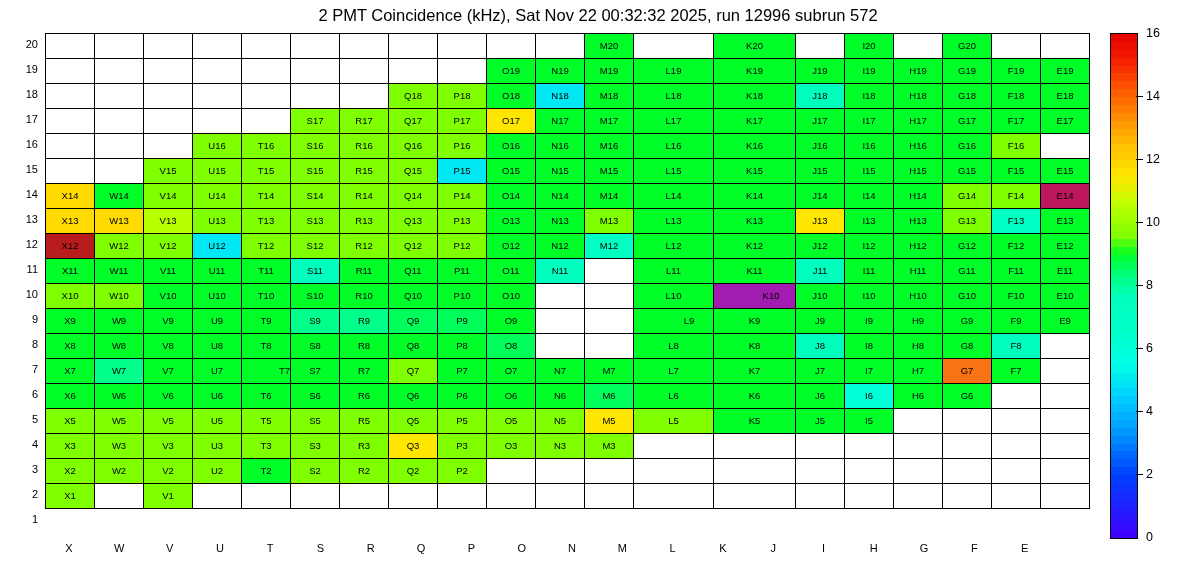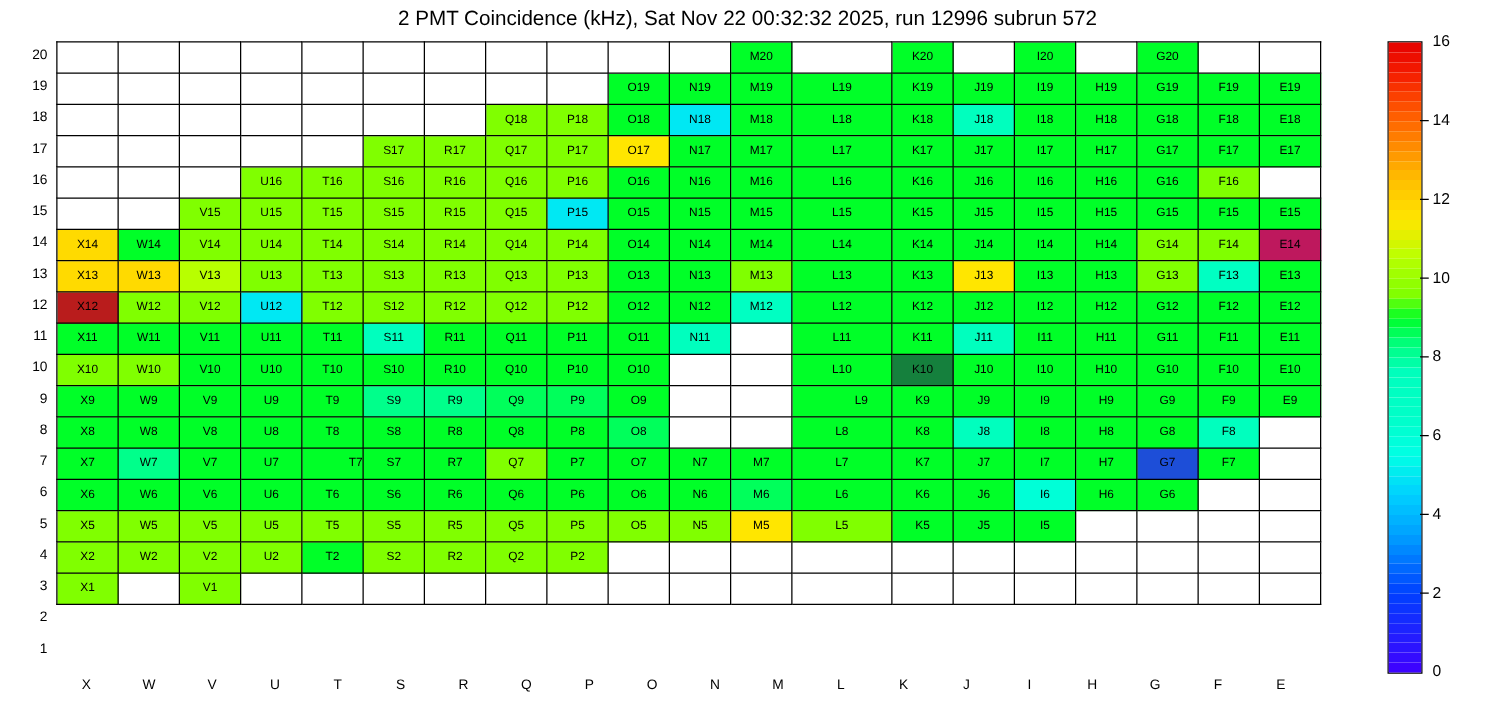--- a/index.html
+++ b/index.html
@@ -257,21 +257,21 @@
             <td style="background: rgb(0, 255, 40);">U10</td>
             <td style="background: rgb(0, 255, 40);">T10</td>
             <td style="background: rgb(0, 255, 40);">S10</td>
             <td style="background: rgb(0, 255, 40);">R10</td>
             <td style="background: rgb(0, 255, 40);">Q10</td>
             <td style="background: rgb(0, 255, 40);">P10</td>
             <td style="background: rgb(0, 255, 40);">O10</td>
             <td class="empty"></td>
             <td class="empty"></td>
             <td style="background: rgb(0, 255, 40);">L10</td>
-            <td style="background: #15803d;">K10</td>
+            <td style="background: #a21caf; padding-left: 33px;">K10</td>
             <td style="background: rgb(0, 255, 40);">J10</td>
             <td style="background: rgb(0, 255, 40);">I10</td>
             <td style="background: rgb(0, 255, 40);">H10</td>
             <td style="background: rgb(0, 255, 40);">G10</td>
             <td style="background: rgb(0, 255, 40);">F10</td>
             <td style="background: rgb(0, 255, 40);">E10</td>
           </tr>
           <tr>
             <td style="background: rgb(0, 255, 40);">X9</td>
             <td style="background: rgb(0, 255, 40);">W9</td>
@@ -327,21 +327,21 @@
             <td style="background: rgb(128, 255, 0);">Q7</td>
             <td style="background: rgb(0, 255, 40);">P7</td>
             <td style="background: rgb(0, 255, 40);">O7</td>
             <td style="background: rgb(0, 255, 40);">N7</td>
             <td style="background: rgb(0, 255, 40);">M7</td>
             <td style="background: rgb(0, 255, 40);">L7</td>
             <td style="background: rgb(0, 255, 40);">K7</td>
             <td style="background: rgb(0, 255, 40);">J7</td>
             <td style="background: rgb(0, 255, 40);">I7</td>
             <td style="background: rgb(0, 255, 40);">H7</td>
-            <td style="background: #1d4ed8;">G7</td>
+            <td style="background: #f97316;">G7</td>
             <td style="background: rgb(0, 255, 40);">F7</td>
             <td class="empty"></td>
           </tr>
           <tr>
             <td style="background: rgb(0, 255, 40);">X6</td>
             <td style="background: rgb(0, 255, 40);">W6</td>
             <td style="background: rgb(0, 255, 40);">V6</td>
             <td style="background: rgb(0, 255, 40);">U6</td>
             <td style="background: rgb(0, 255, 40);">T6</td>
             <td style="background: rgb(0, 255, 40);">S6</td>
@@ -370,20 +370,42 @@
             <td style="background: rgb(128, 255, 0);">R5</td>
             <td style="background: rgb(128, 255, 0);">Q5</td>
             <td style="background: rgb(128, 255, 0);">P5</td>
             <td style="background: rgb(128, 255, 0);">O5</td>
             <td style="background: rgb(128, 255, 0);">N5</td>
             <td style="background: rgb(255, 230, 0);">M5</td>
             <td style="background: rgb(128, 255, 0);">L5</td>
             <td style="background: rgb(0, 255, 40);">K5</td>
             <td style="background: rgb(0, 255, 40);">J5</td>
             <td style="background: rgb(0, 255, 40);">I5</td>
+            <td class="empty"></td>
+            <td class="empty"></td>
+            <td class="empty"></td>
+            <td class="empty"></td>
+          </tr>
+          <tr>
+            <td style="background: rgb(128, 255, 0);">X3</td>
+            <td style="background: rgb(128, 255, 0);">W3</td>
+            <td style="background: rgb(128, 255, 0);">V3</td>
+            <td style="background: rgb(128, 255, 0);">U3</td>
+            <td style="background: rgb(128, 255, 0);">T3</td>
+            <td style="background: rgb(128, 255, 0);">S3</td>
+            <td style="background: rgb(128, 255, 0);">R3</td>
+            <td style="background: rgb(255, 230, 0);">Q3</td>
+            <td style="background: rgb(128, 255, 0);">P3</td>
+            <td style="background: rgb(128, 255, 0);">O3</td>
+            <td style="background: rgb(128, 255, 0);">N3</td>
+            <td style="background: rgb(128, 255, 0);">M3</td>
+            <td class="empty"></td>
+            <td class="empty"></td>
+            <td class="empty"></td>
+            <td class="empty"></td>
             <td class="empty"></td>
             <td class="empty"></td>
             <td class="empty"></td>
             <td class="empty"></td>
           </tr>
           <tr>
             <td style="background: rgb(128, 255, 0);">X2</td>
             <td style="background: rgb(128, 255, 0);">W2</td>
             <td style="background: rgb(128, 255, 0);">V2</td>
             <td style="background: rgb(128, 255, 0);">U2</td>

